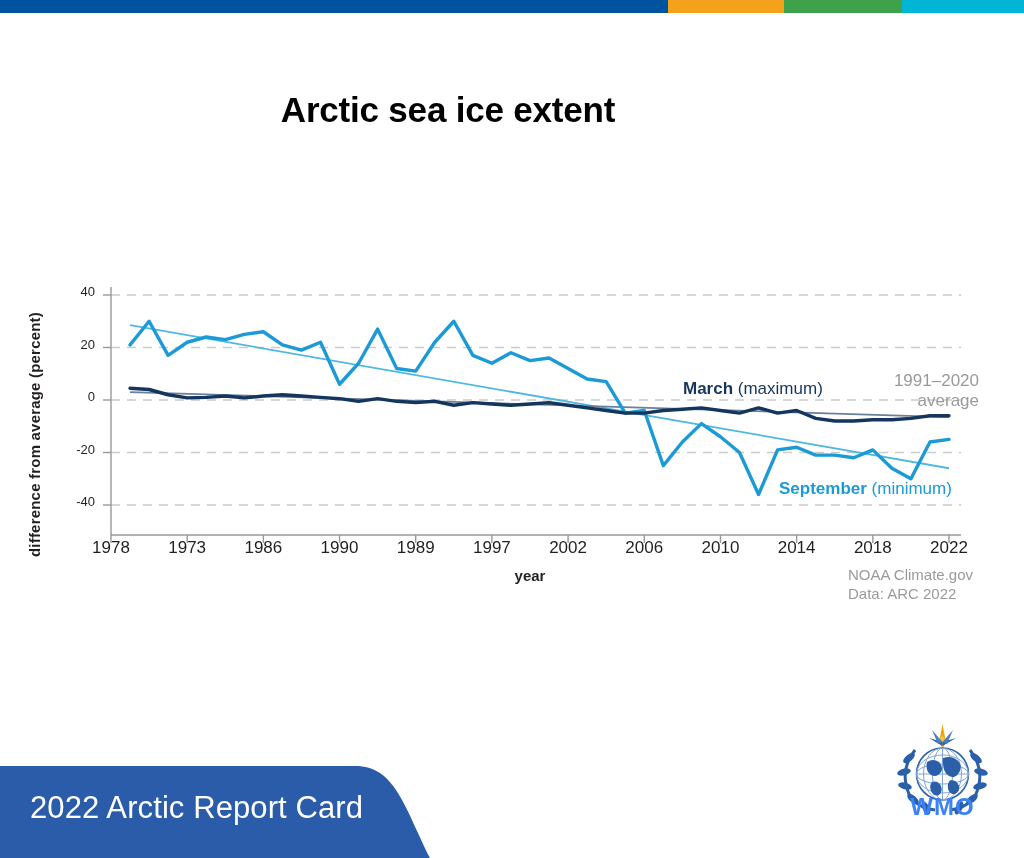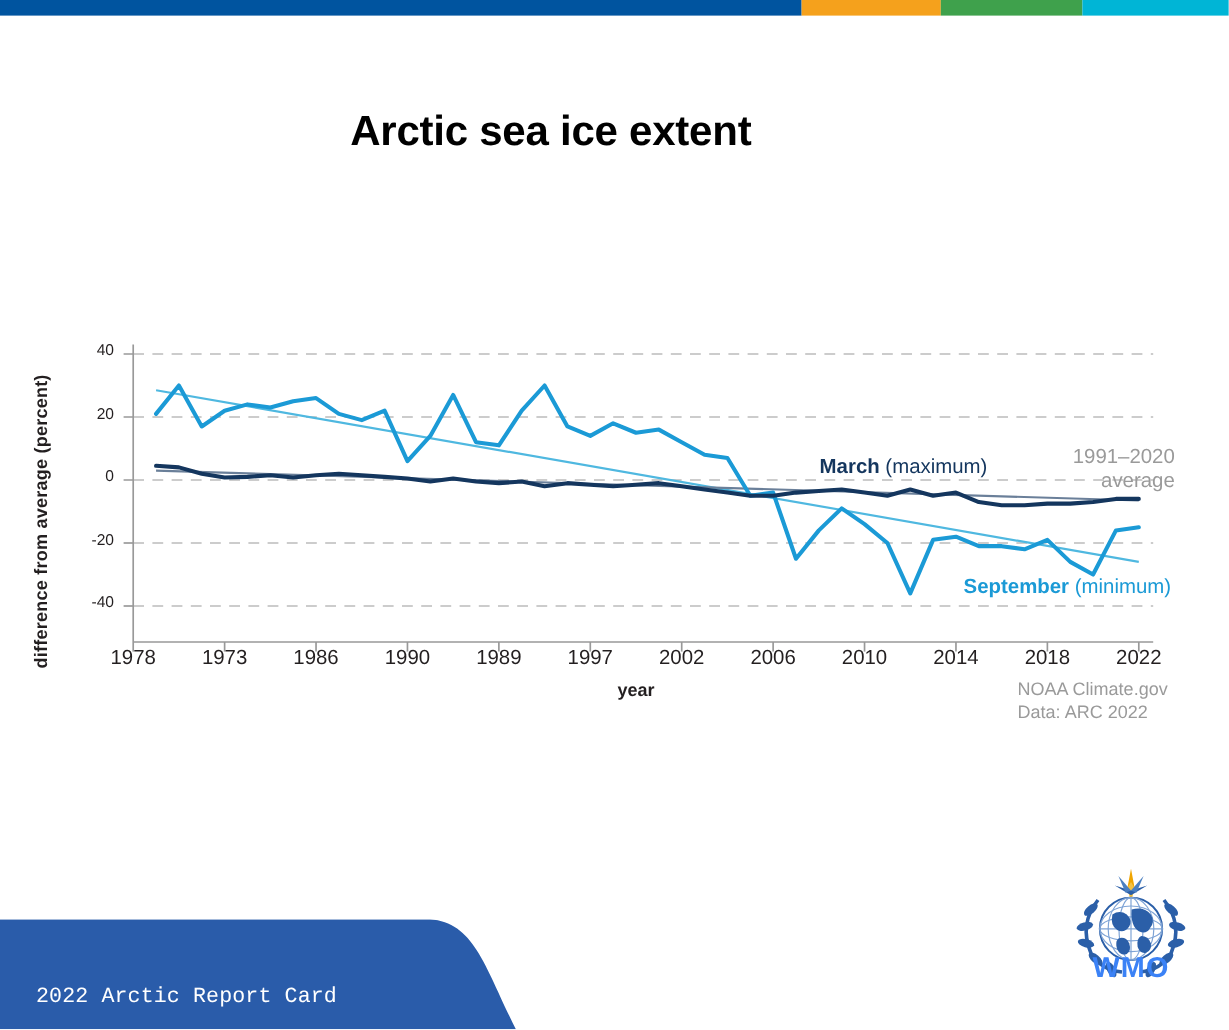--- a/index.html
+++ b/index.html
@@ -1,32 +1,32 @@
 <!DOCTYPE html>
 <html><head>
 <meta charset="utf-8">
 <style>
   html,body{margin:0;padding:0;}
   body{width:1024px;height:858px;background:#ffffff;font-family:"Liberation Sans",sans-serif;overflow:hidden;position:relative;}
   #topbar{position:absolute;top:0;left:0;width:1024px;height:13px;display:flex;}
   #topbar div{height:13px;}
-  #title{position:absolute;top:88px;left:0;width:896px;text-align:center;font-size:35px;font-weight:bold;color:#000;line-height:1.28;letter-spacing:-0.2px;margin-left:11px;}
+  #title{position:absolute;top:88px;left:0;width:896px;text-align:center;font-size:35px;font-weight:bold;color:#000;line-height:1.28;letter-spacing:-0.2px;}
   #chart{position:absolute;left:0;top:255px;width:1024px;height:350px;}
   #ylabel{position:absolute;left:26px;top:312px;width:22px;font-size:15px;font-weight:bold;color:#231f20;writing-mode:vertical-rl;transform:rotate(180deg);text-align:center;line-height:1.25;letter-spacing:0.2px;}
   #xlabel{position:absolute;left:0;top:567px;width:1060px;text-align:center;font-size:15px;font-weight:bold;color:#231f20;}
   .ytick{position:absolute;font-size:13px;color:#231f20;text-align:right;width:40px;}
   .xtick{position:absolute;font-size:17px;color:#231f20;text-align:center;width:80px;top:538px;}
   .lgd{position:absolute;font-size:17px;white-space:nowrap;}
   .lgd b{font-weight:bold;}
   #lgd-march{left:683px;top:379px;color:#14365e;}
-  #lgd-sep{left:779px;top:479px;color:#1b9ad6;margin-left:24px;}
+  #lgd-sep{left:779px;top:479px;color:#1b9ad6;}
   #lgd-avg{left:889px;top:371px;color:#9a9a9a;line-height:1.18;text-align:right;width:90px;}
   #credit{position:absolute;left:848px;top:566px;font-size:15px;color:#9a9a9a;line-height:1.25;}
   #banner{position:absolute;left:0;bottom:0;width:430px;height:92px;overflow:hidden;}
-  #banner-text{position:absolute;left:30px;bottom:17px;font-size:18px;color:#ffffff;letter-spacing:0.1px;font-family:Liberation Mono, monospace;}
+  #banner-text{position:absolute;left:30px;bottom:32px;font-size:31px;color:#ffffff;letter-spacing:0.1px;}
   #wmo{position:absolute;left:885px;top:722px;width:115px;height:110px;}
   #wmo-text{position:absolute;left:885px;top:793px;width:115px;text-align:center;font-size:24px;font-weight:bold;color:#3b82f6;letter-spacing:1px;}
 </style>
 </head>
 <body>
 
 <div id="topbar">
     <div style="background: rgb(0, 84, 159); width: 668px;"></div>
     <div style="background: rgb(245, 161, 28); width: 116px;"></div>
     <div style="background: rgb(63, 161, 76); width: 118px;"></div>

